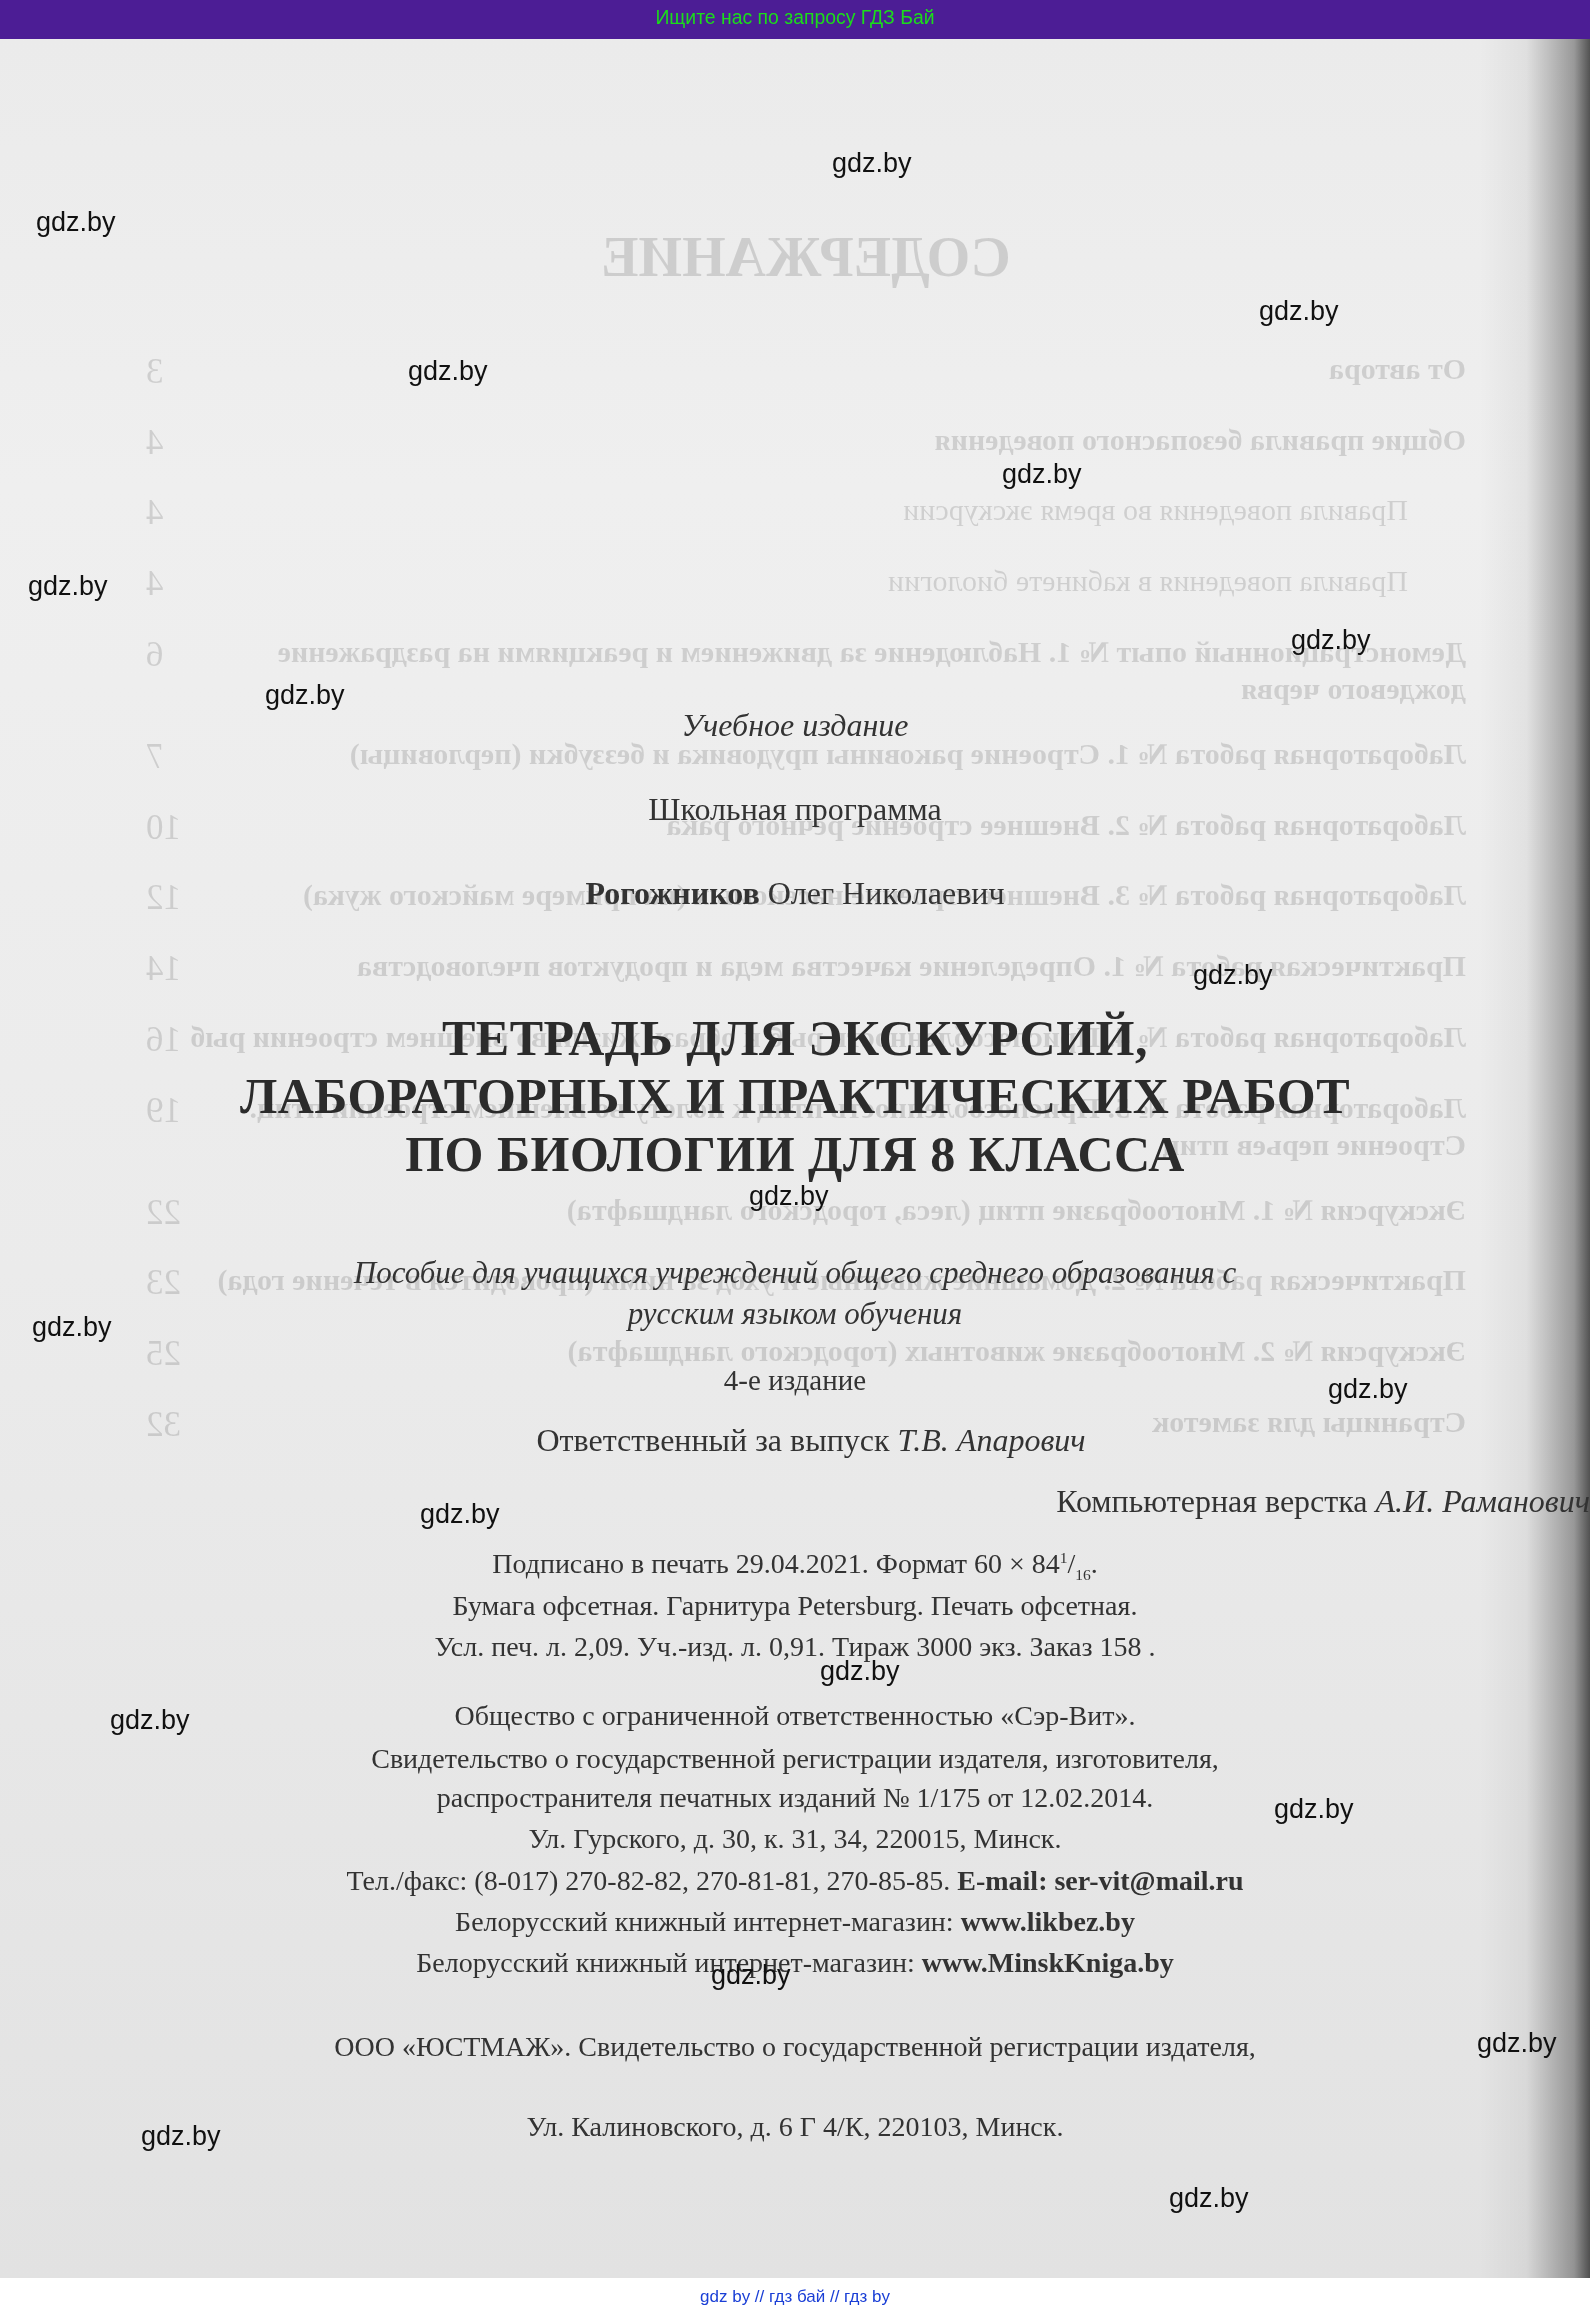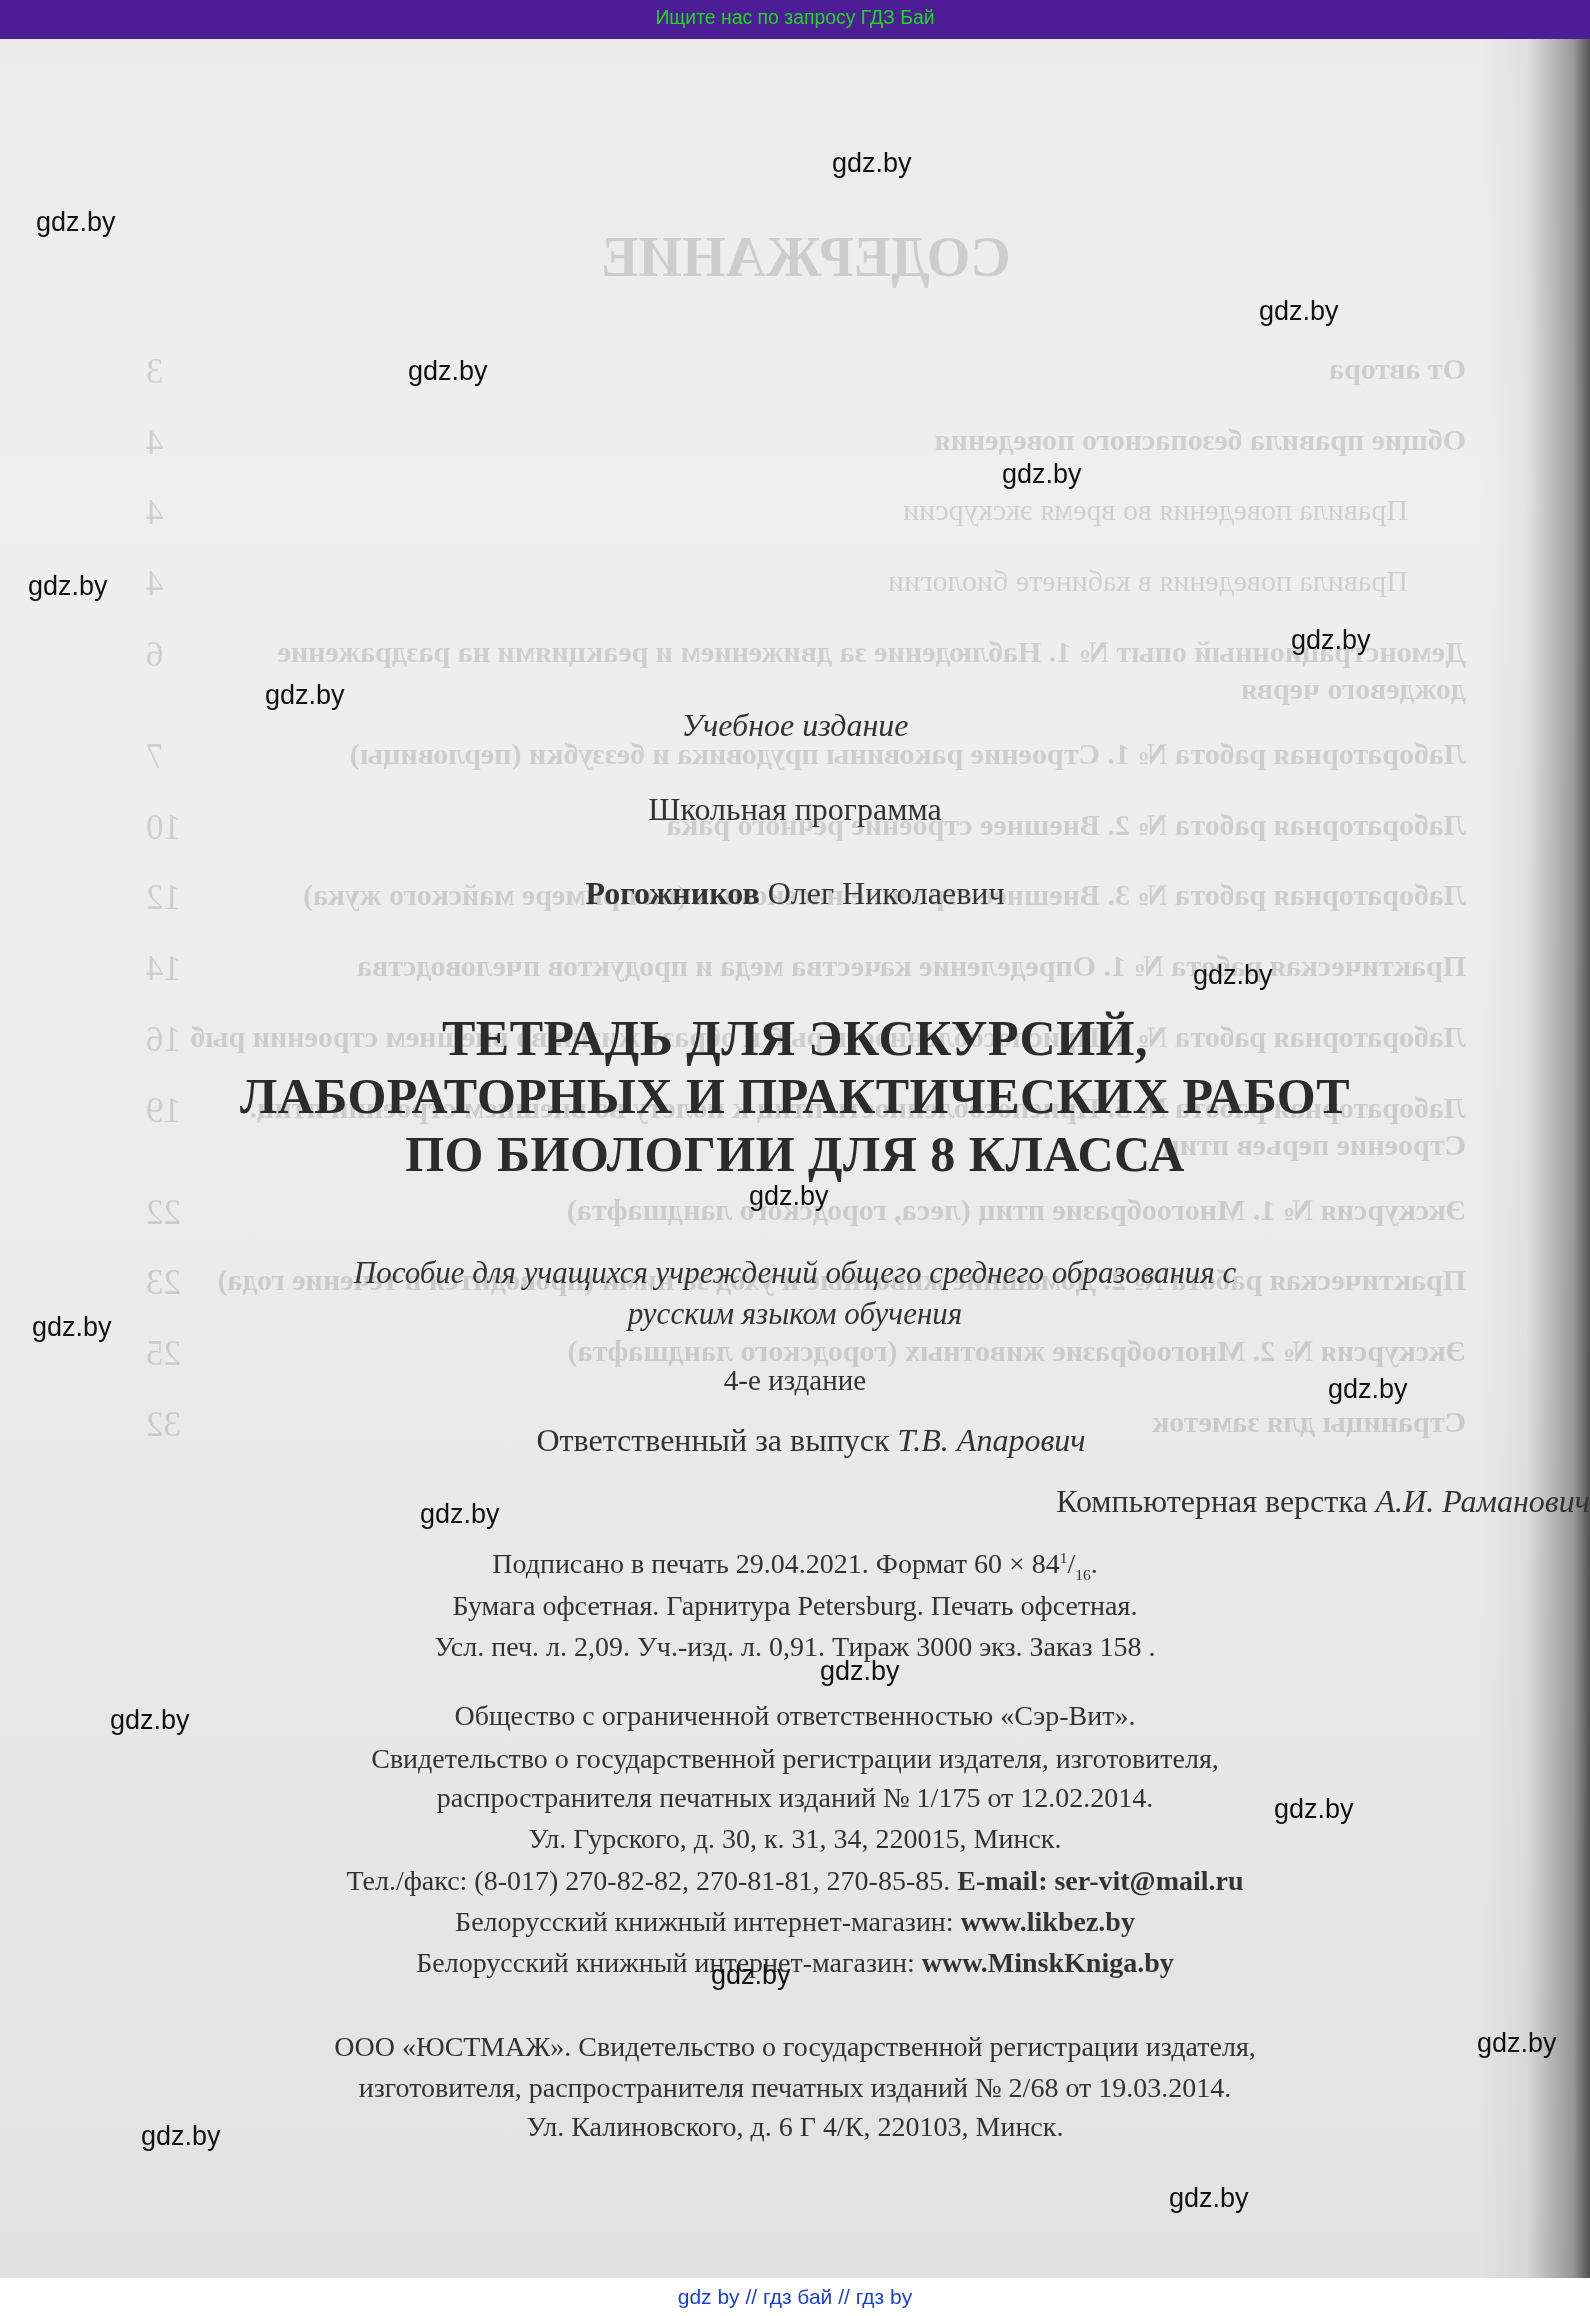--- a/index.html
+++ b/index.html
@@ -18,21 +18,21 @@
     position:absolute; left:0; top:39px; width:1590px; height:2240px;
     background:
       linear-gradient(to right, rgba(0,0,0,0) 0, rgba(0,0,0,0) 93%, rgba(0,0,0,0.05) 96%, rgba(0,0,0,0.35) 99%, rgba(0,0,0,0.65) 100%),
       linear-gradient(to bottom, #ebebeb 0%, #efefef 20%, #ebebeb 55%, #e2e2e2 100%);
     overflow:hidden;
   }
   .bottom-banner {
     position:absolute; left:0; top:2278px; width:1590px; height:38px;
     background:#ffffff; text-align:center;
     font-family:"Liberation Sans", "DejaVu Sans", sans-serif;
-    font-size:21px; line-height:37px; color:#1a3fd6;
+    font-size:17px; line-height:37px; color:#1a3fd6;
   }
   
   .ghost {
     position:absolute; left:146px; top:175px; width:1320px; height:1650px;
     transform:scaleX(-1);
     opacity:0.13; color:#000;
     font-family:"Liberation Serif", serif; font-weight:bold;
     font-size:30px; line-height:1.25;
     pointer-events:none;
   }
@@ -179,21 +179,20 @@
   <div class="line imprint" style="top:1867px">
     <span>Белорусский книжный интернет-магазин:</span>
     <b>www.likbez.by</b>
   </div>
   <div class="line imprint" style="top:1908px">
     <span>Белорусский книжный интернет-магазин:</span>
     <b>www.MinskKniga.by</b>
   </div>
 
   <div class="line imprint" style="top:1992px">ООО «ЮСТМАЖ». Свидетельство о государственной регистрации издателя,</div>
-  <div class="line imprint" style="top:2033px">изготовителя, распространителя печатных изданий № 2/68 от 19.03.2014.</div>
   <div class="line imprint" style="top:2072px">Ул. Калиновского, д. 6 Г 4/К, 220103, Минск.</div>
 
   <div id="watermarks">
       <div class="wm" style="left: 832px; top: 109px;">gdz.by</div>
       <div class="wm" style="left: 36px; top: 168px;">gdz.by</div>
       <div class="wm" style="left: 1259px; top: 257px;">gdz.by</div>
       <div class="wm" style="left: 408px; top: 317px;">gdz.by</div>
       <div class="wm" style="left: 1002px; top: 420px;">gdz.by</div>
       <div class="wm" style="left: 28px; top: 532px;">gdz.by</div>
       <div class="wm" style="left: 1291px; top: 586px;">gdz.by</div>

